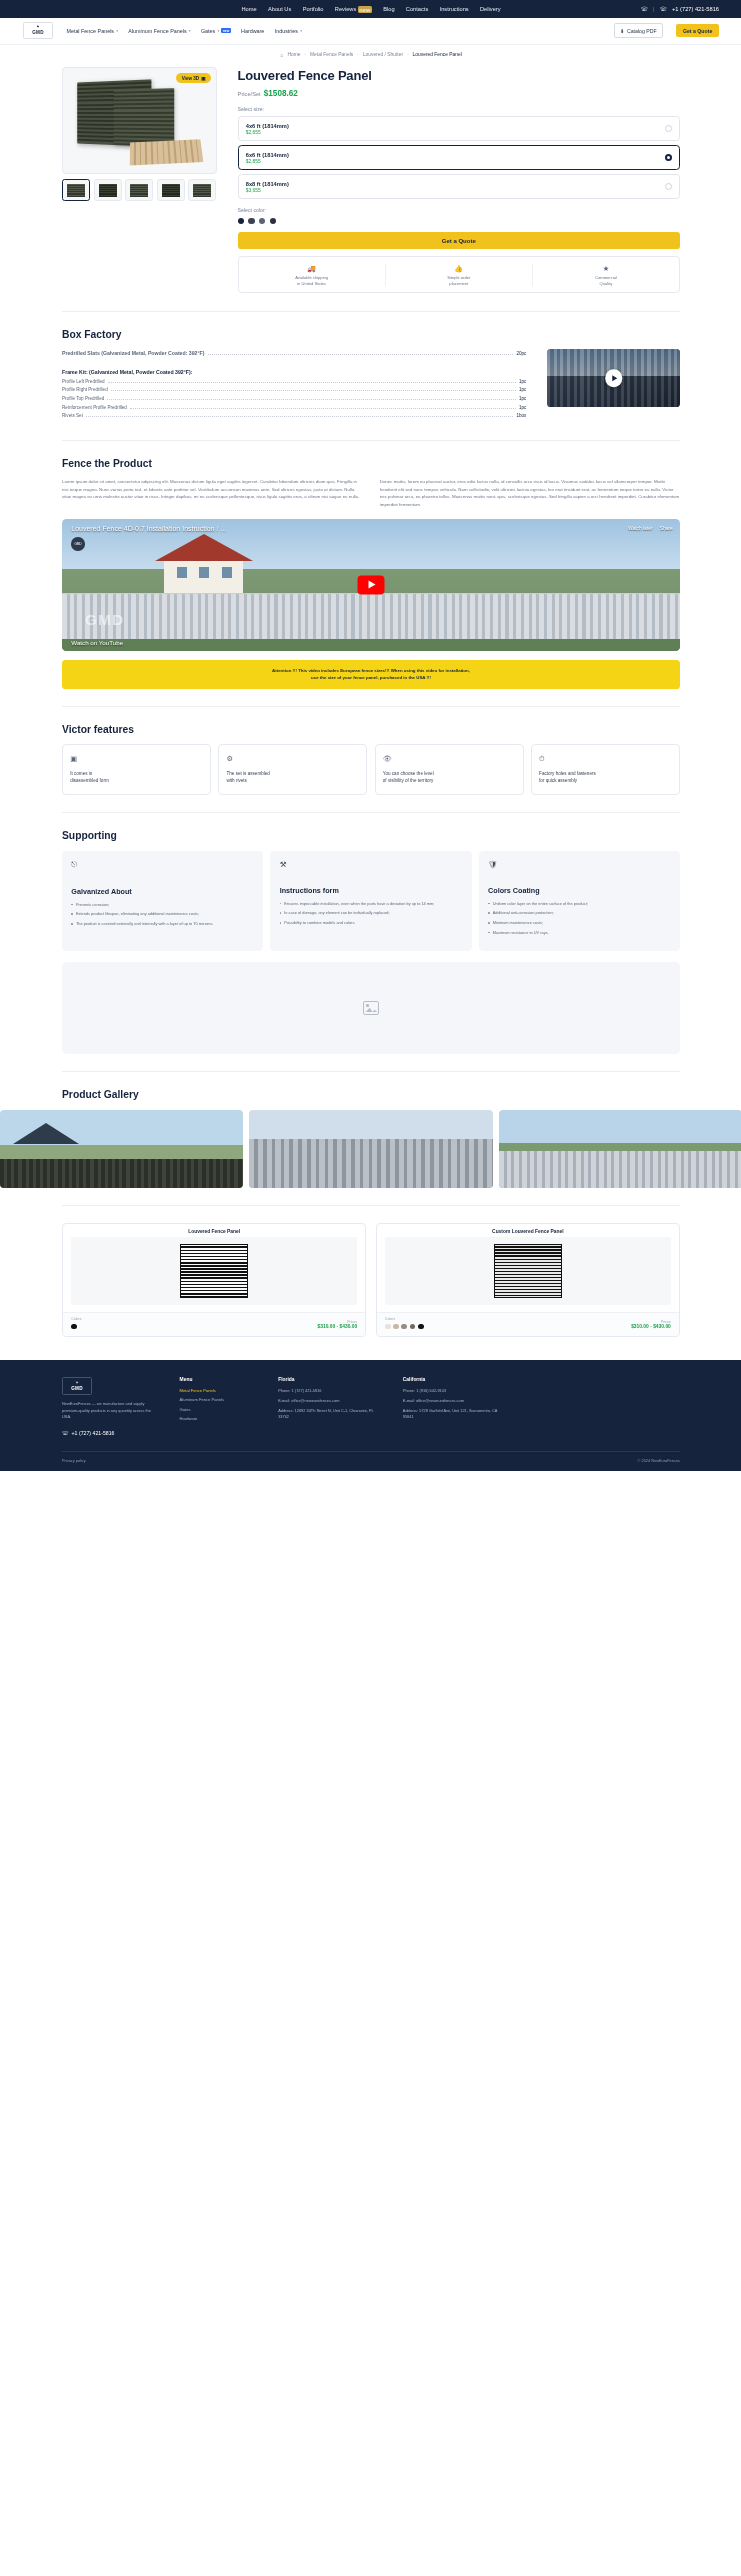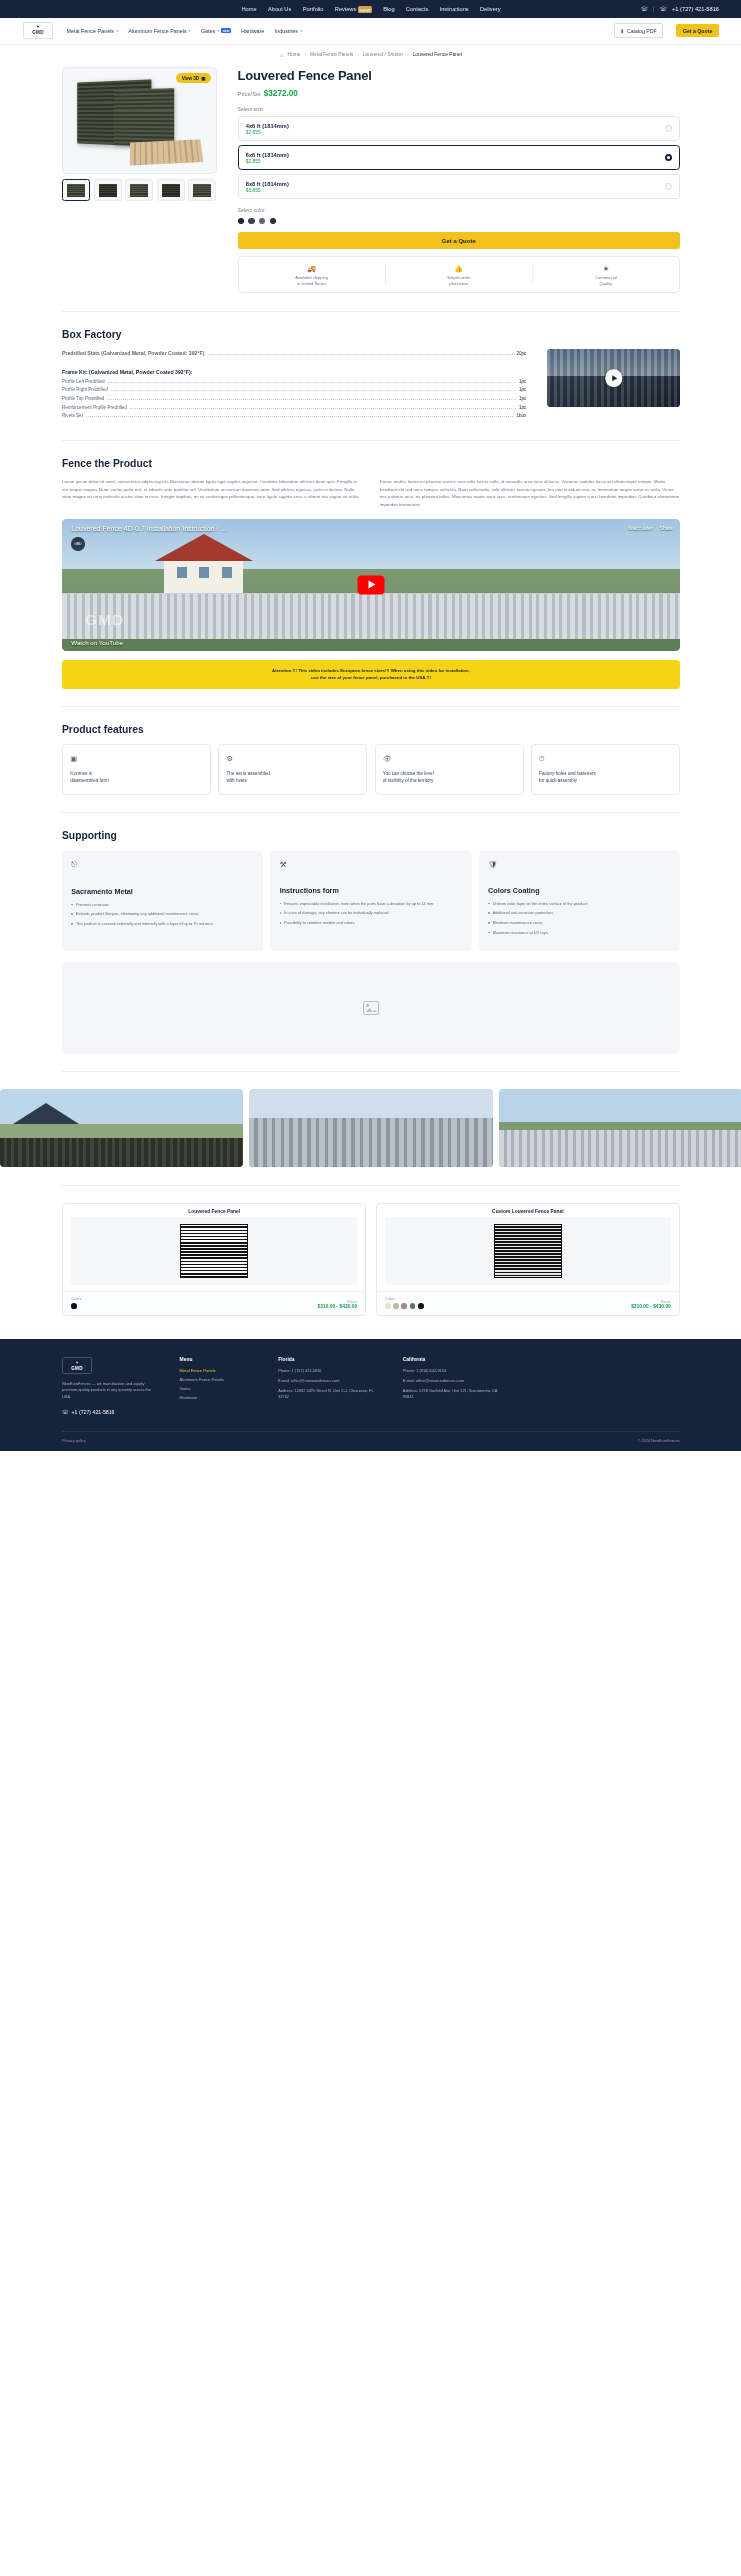--- a/index.html
+++ b/index.html
@@ -475,21 +475,21 @@
         <div class="thumb">
             <i></i>
           </div>
       </div>
     </div>
 
     <div class="info">
       <div class="title">Louvered Fence Panel</div>
       <div class="price-row">
         <span>Price/Set</span>
-        <span class="price-val">$3272.00</span>
+        <span class="price-val">$1508.62</span>
       </div>
 
       <div class="sel-label">Select size:</div>
       <div class="size-opt">
         <div>
           <div class="nm">4x6 ft (1814mm)</div>
           <div class="pr">$2,655</div>
         </div>
         <div class="radio"></div>
       </div>
@@ -616,21 +616,21 @@
 
     <div class="attention">
       <div>Attention !!! This  video includes European fence sizes!!! When using this video for  installation,</div>
       <div>use the size of your fence panel, purchased in the USA !!!</div>
     </div>
   </div>
 
   <div class="rule"></div>
 
   <div class="sec">
-    <div class="sec-h">Product features</div>
+    <div class="sec-h">Victor features</div>
     <div class="feat-grid">
       <div class="feat">
         <div class="fi">▣</div>
         <div class="ft" style="white-space:pre-line">It comes in
 disassembled form</div>
       </div>
       <div class="feat">
         <div class="fi">⚙</div>
         <div class="ft" style="white-space:pre-line">The set is assembled
 with rivets</div>
@@ -648,21 +648,21 @@
     </div>
   </div>
 
   <div class="rule"></div>
 
   <div class="sec">
     <div class="sec-h">Supporting</div>
     <div class="adv-grid">
       <div class="adv">
         <div class="ai">⎋</div>
-        <div class="ah">Sacramento Metal</div>
+        <div class="ah">Galvanized About</div>
         <ul>
           <li>Prevents corrosion;</li>
           <li>Extends product lifespan, eliminating any additional maintenance costs;</li>
           <li>The product is covered externally and internally with a layer of up to 70 microns.</li>
         </ul>
       </div>
       <div class="adv">
         <div class="ai">⚒</div>
         <div class="ah">Instructions form</div>
         <ul>
@@ -682,20 +682,23 @@
         </ul>
       </div>
     </div>
     <div class="imgph">
       <div class="ic"></div>
     </div>
   </div>
 
   <div class="rule"></div>
 
+  <div class="sec">
+    <div class="sec-h">Product Gallery</div>
+  </div>
   <div class="gal-strip">
     <div class="gal gal1"></div>
     <div class="gal gal2"></div>
     <div class="gal gal3"></div>
   </div>
 
   <div class="rule"></div>
 
   <div class="sec">
     <div class="sup-grid">

